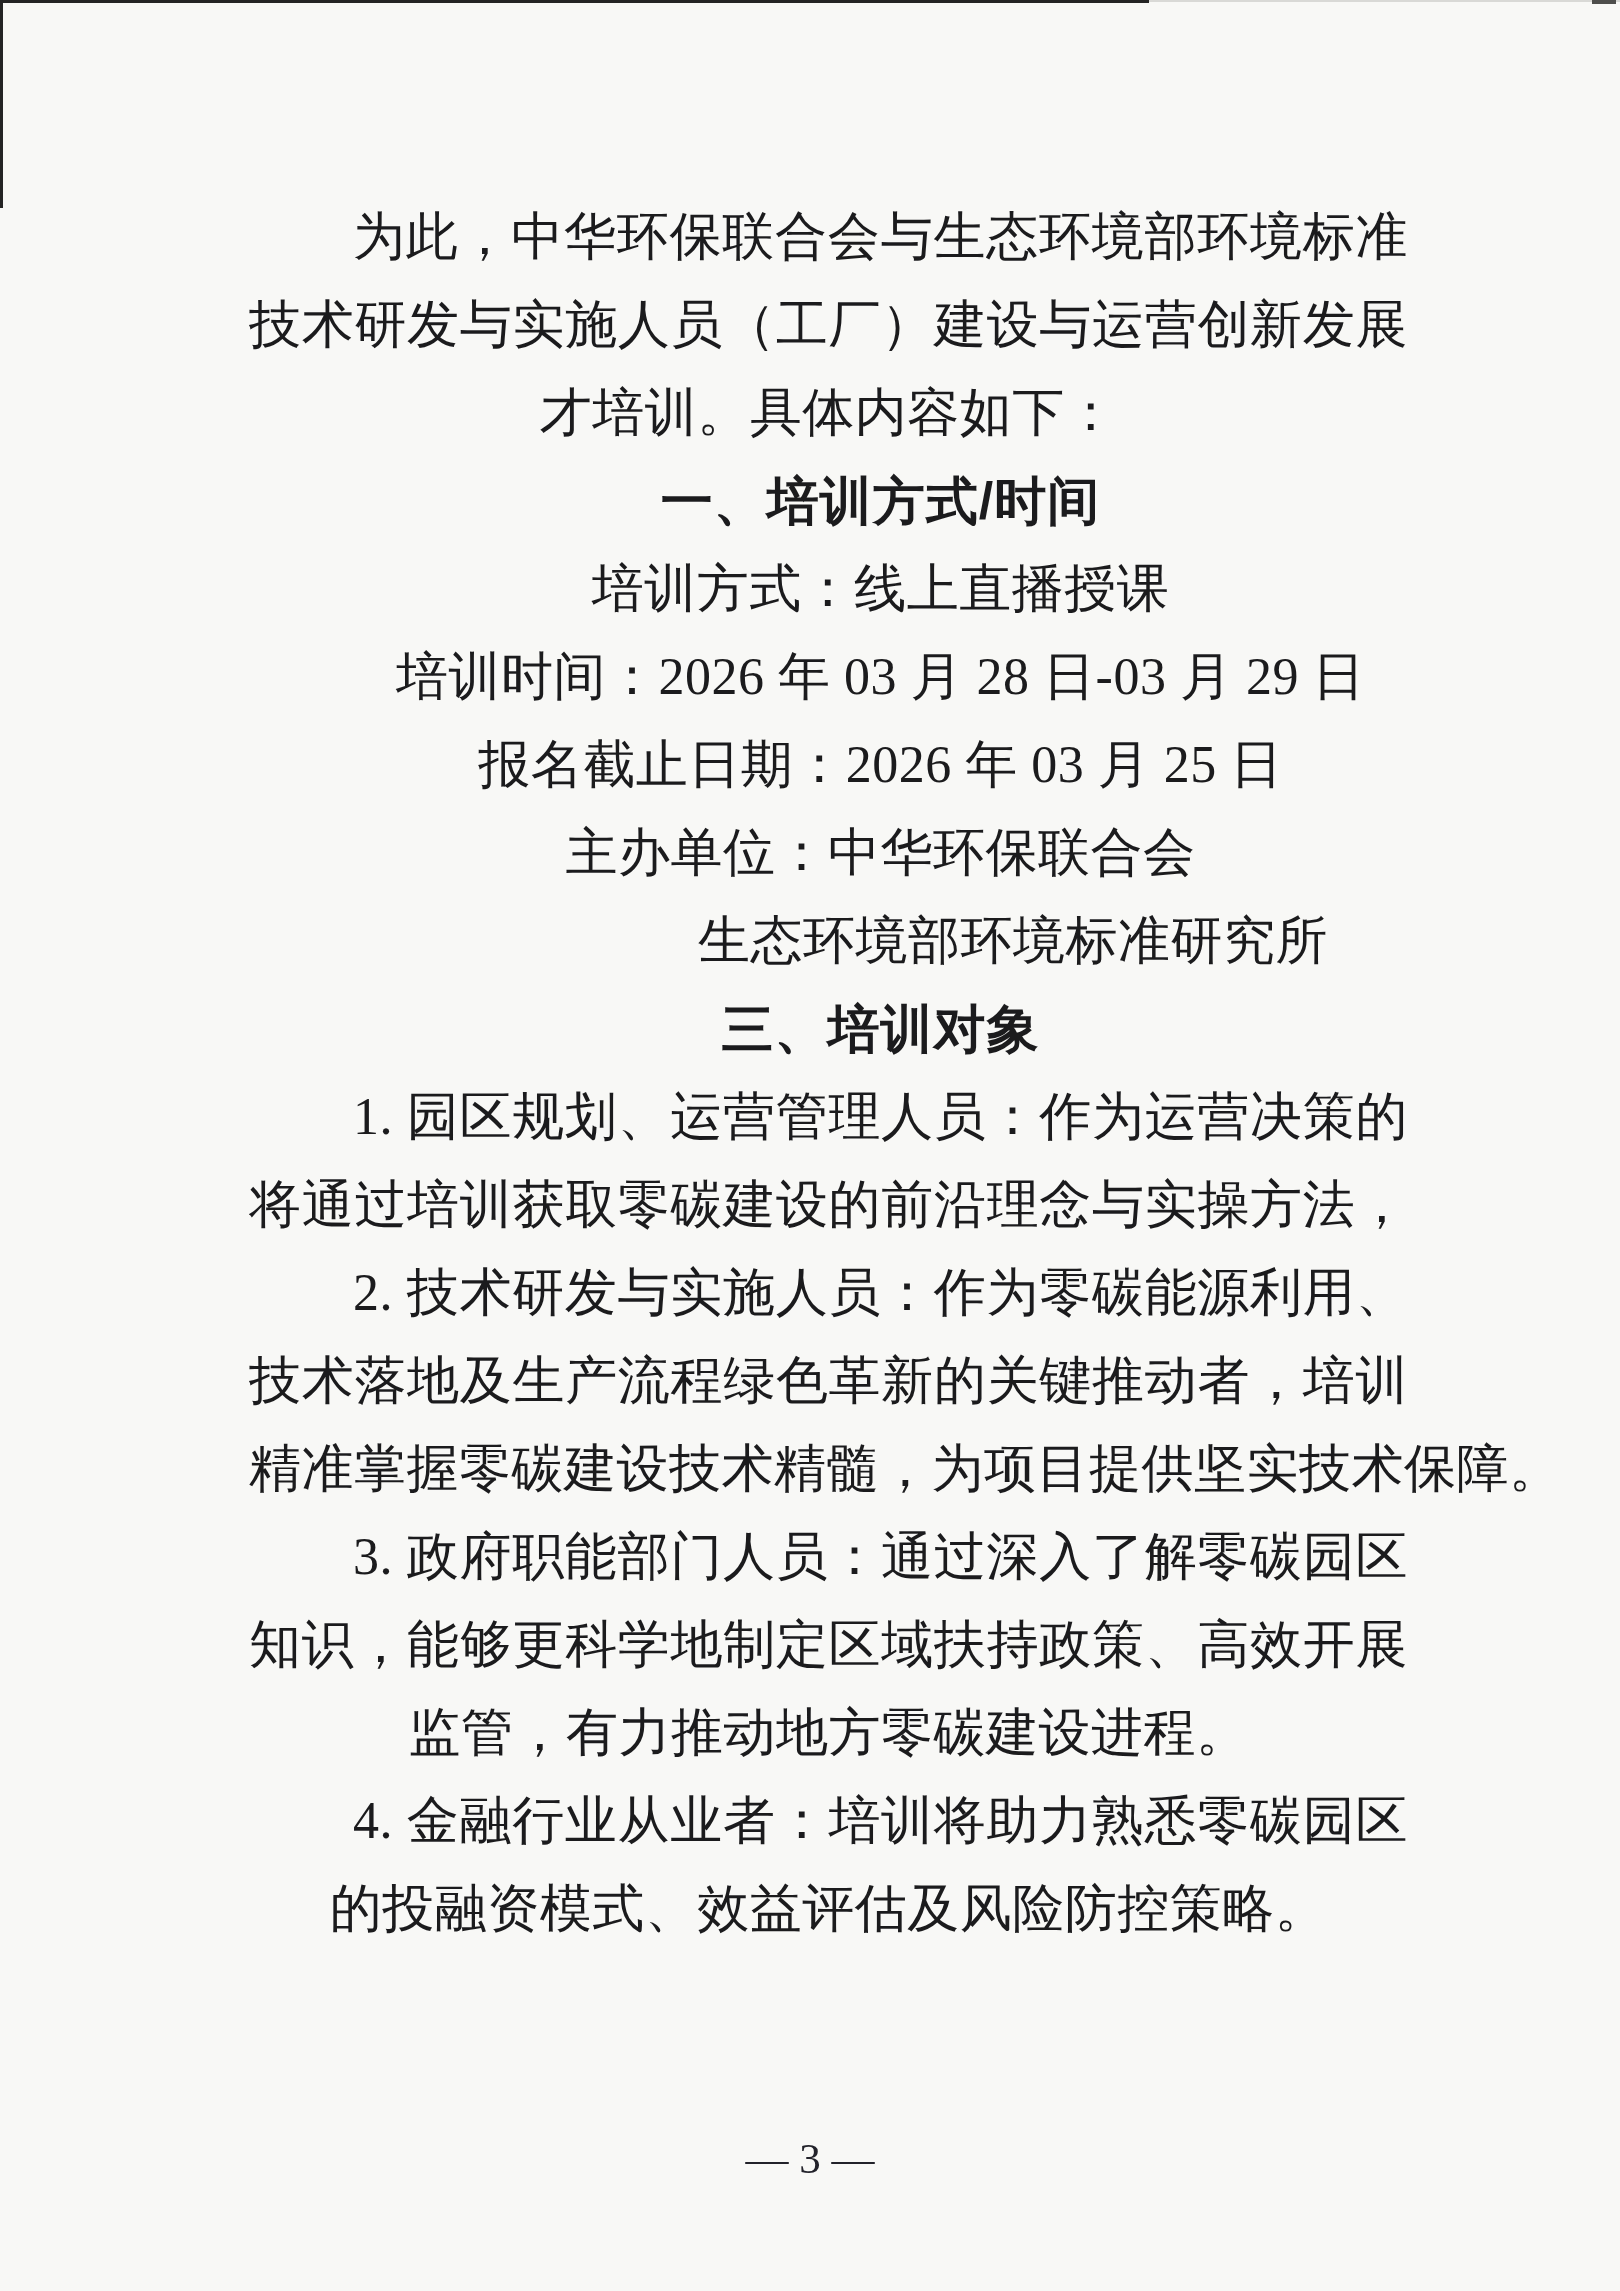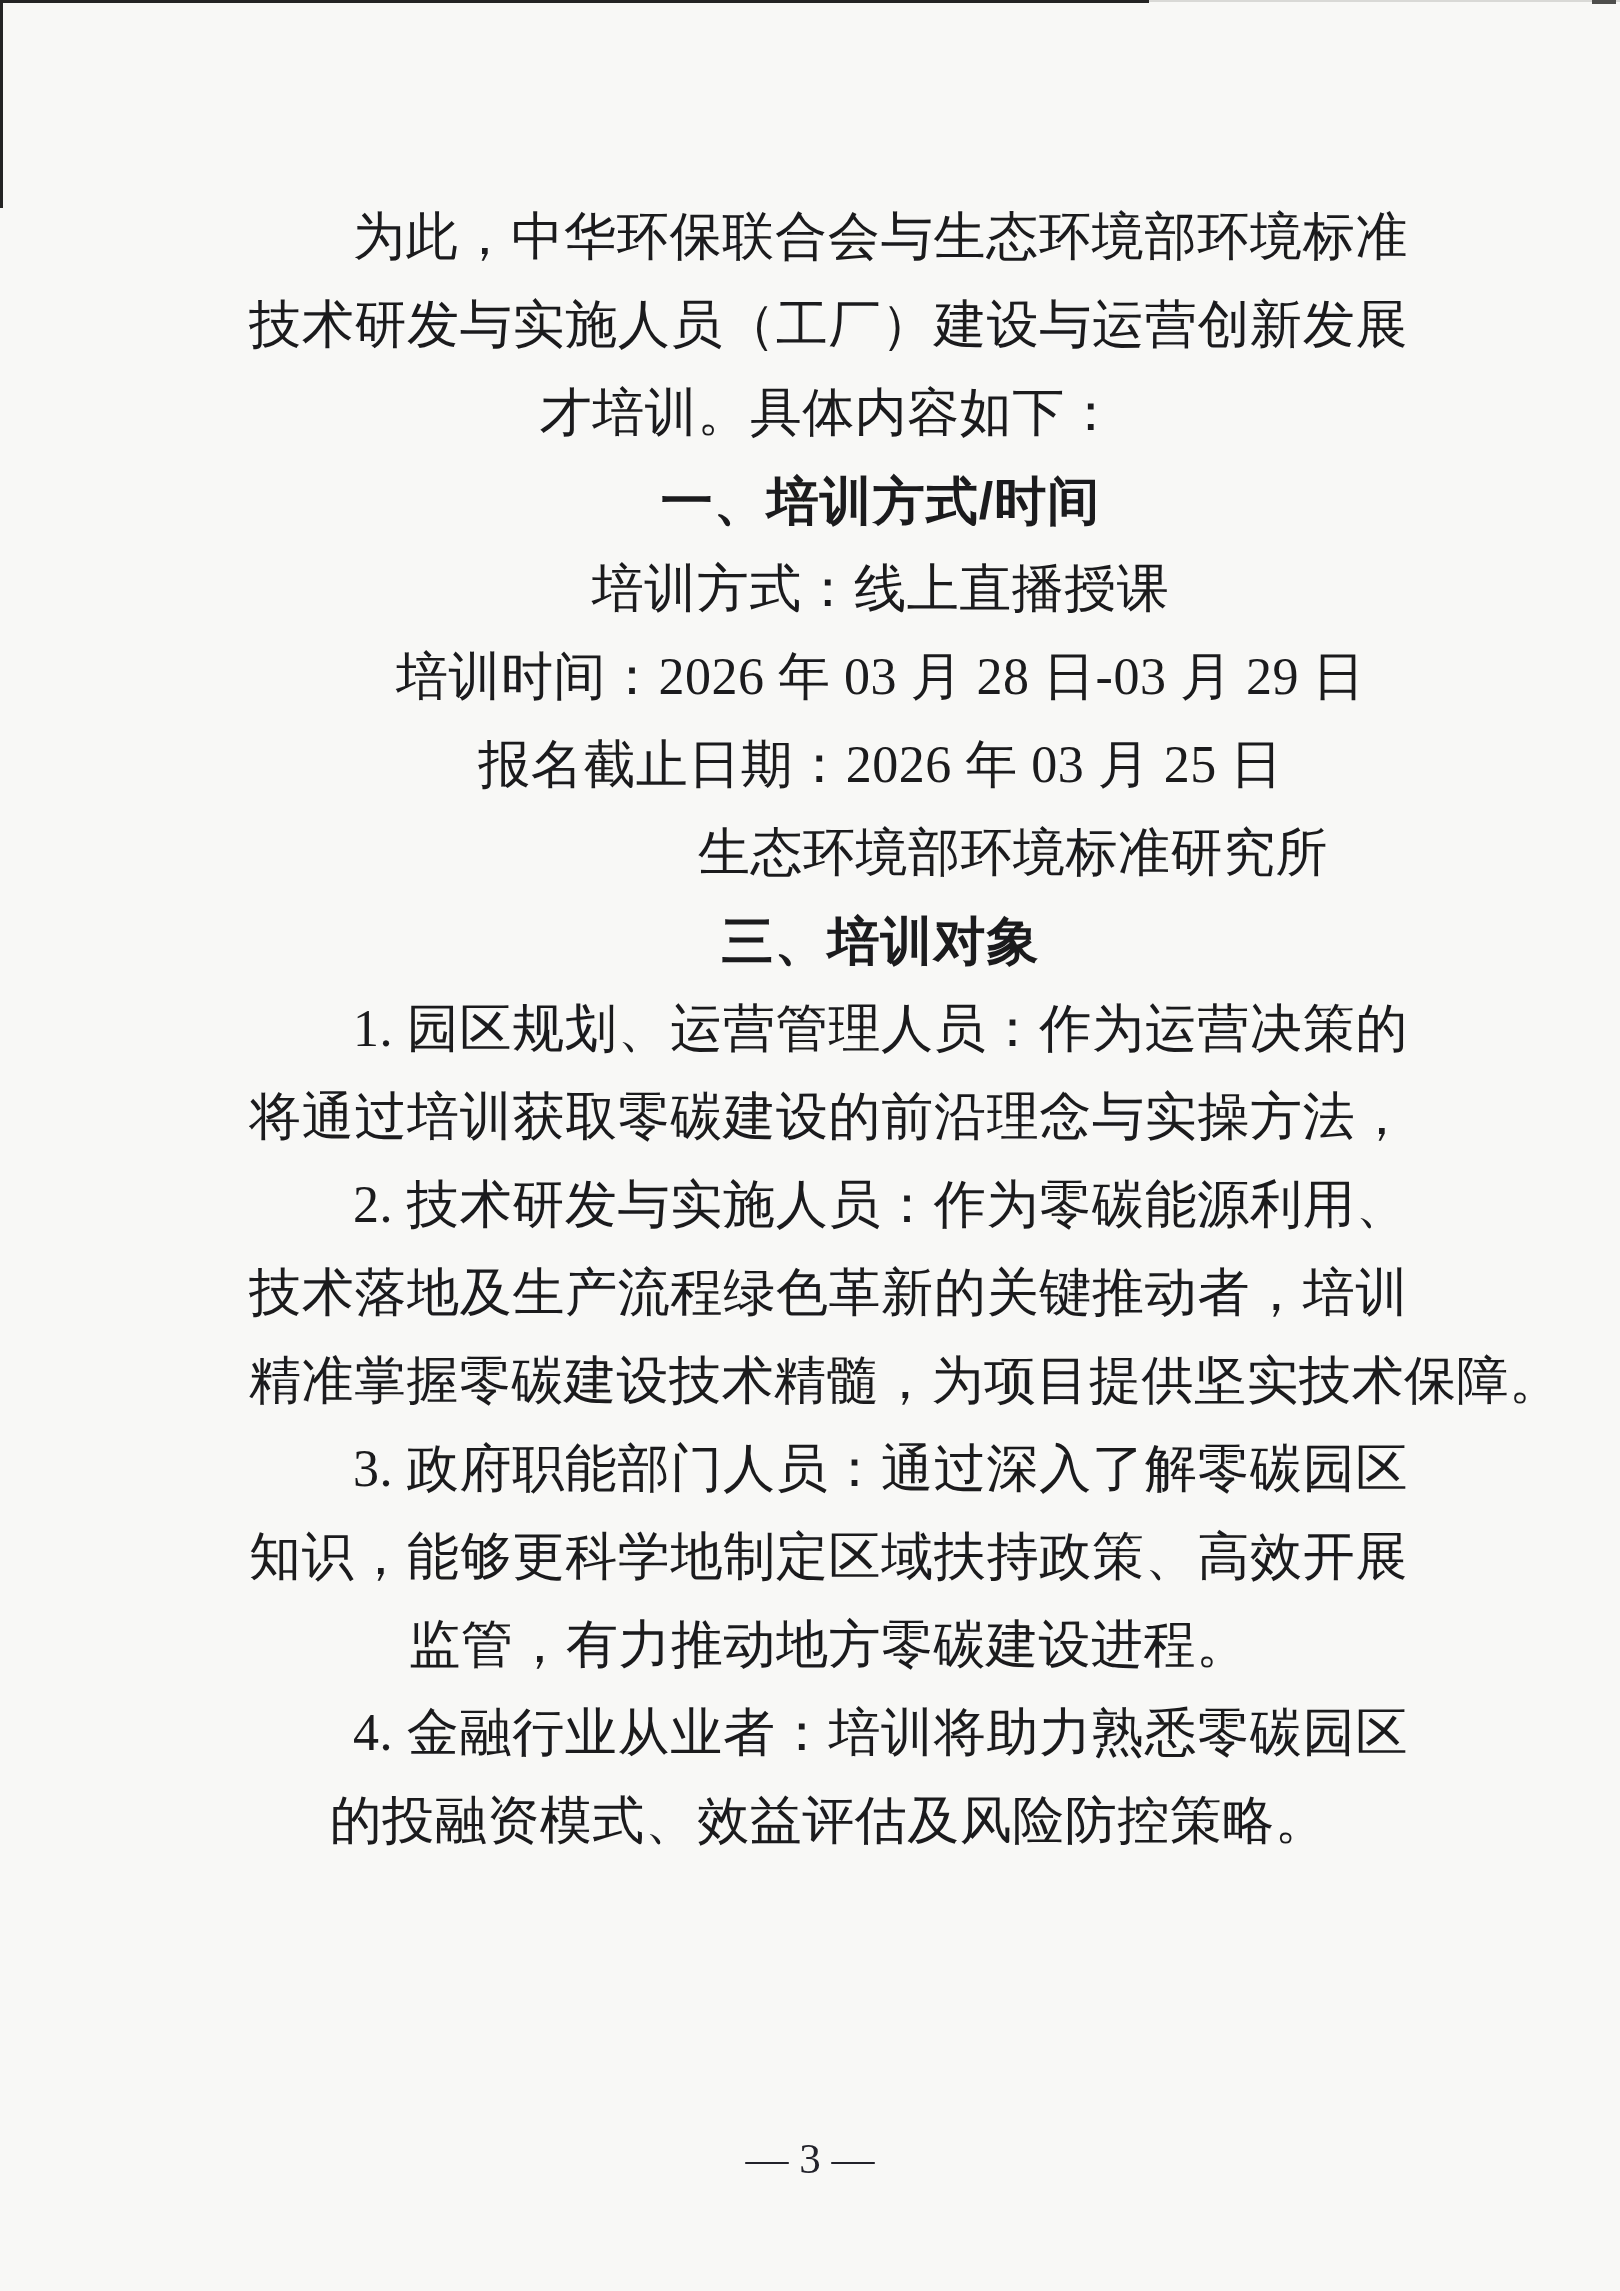--- a/index.html
+++ b/index.html
@@ -73,20 +73,21 @@
   <div class="artifact left-dark"></div>
 
   <div class="text-block">
     <div class="ln indent just">为此，中华环保联合会与生态环境部环境标准研究所经</div>
     <div class="ln just">技术研发与实施人员（工厂）建设与运营创新发展管理人</div>
     <div class="ln">才培训。具体内容如下：</div>
     <div class="ln heading">一、培训方式/时间</div>
     <div class="ln indent">培训方式：线上直播授课</div>
     <div class="ln indent">培训时间：2026 年 03 月 28 日-03 月 29 日</div>
     <div class="ln indent">报名截止日期：2026 年 03 月 25 日</div>
+    <div class="ln indent">主办单位：中华环保联合会</div>
     <div class="ln hang">生态环境部环境标准研究所</div>
     <div class="ln heading">三、培训对象</div>
     <div class="ln indent just">1. 园区规划、运营管理人员：作为运营决策的核心力量，</div>
     <div class="ln just">将通过培训获取零碳建设的前沿理念与实操方法，引领园区</div>
     <div class="ln indent just">2. 技术研发与实施人员：作为零碳能源利用、零碳建筑</div>
     <div class="ln just">技术落地及生产流程绿色革新的关键推动者，培训将助力其</div>
     <div class="ln">精准掌握零碳建设技术精髓，为项目提供坚实技术保障。</div>
     <div class="ln indent just">3. 政府职能部门人员：通过深入了解零碳园区建设相关</div>
     <div class="ln just">知识，能够更科学地制定区域扶持政策、高效开展项目审批</div>
     <div class="ln">监管，有力推动地方零碳建设进程。</div>

